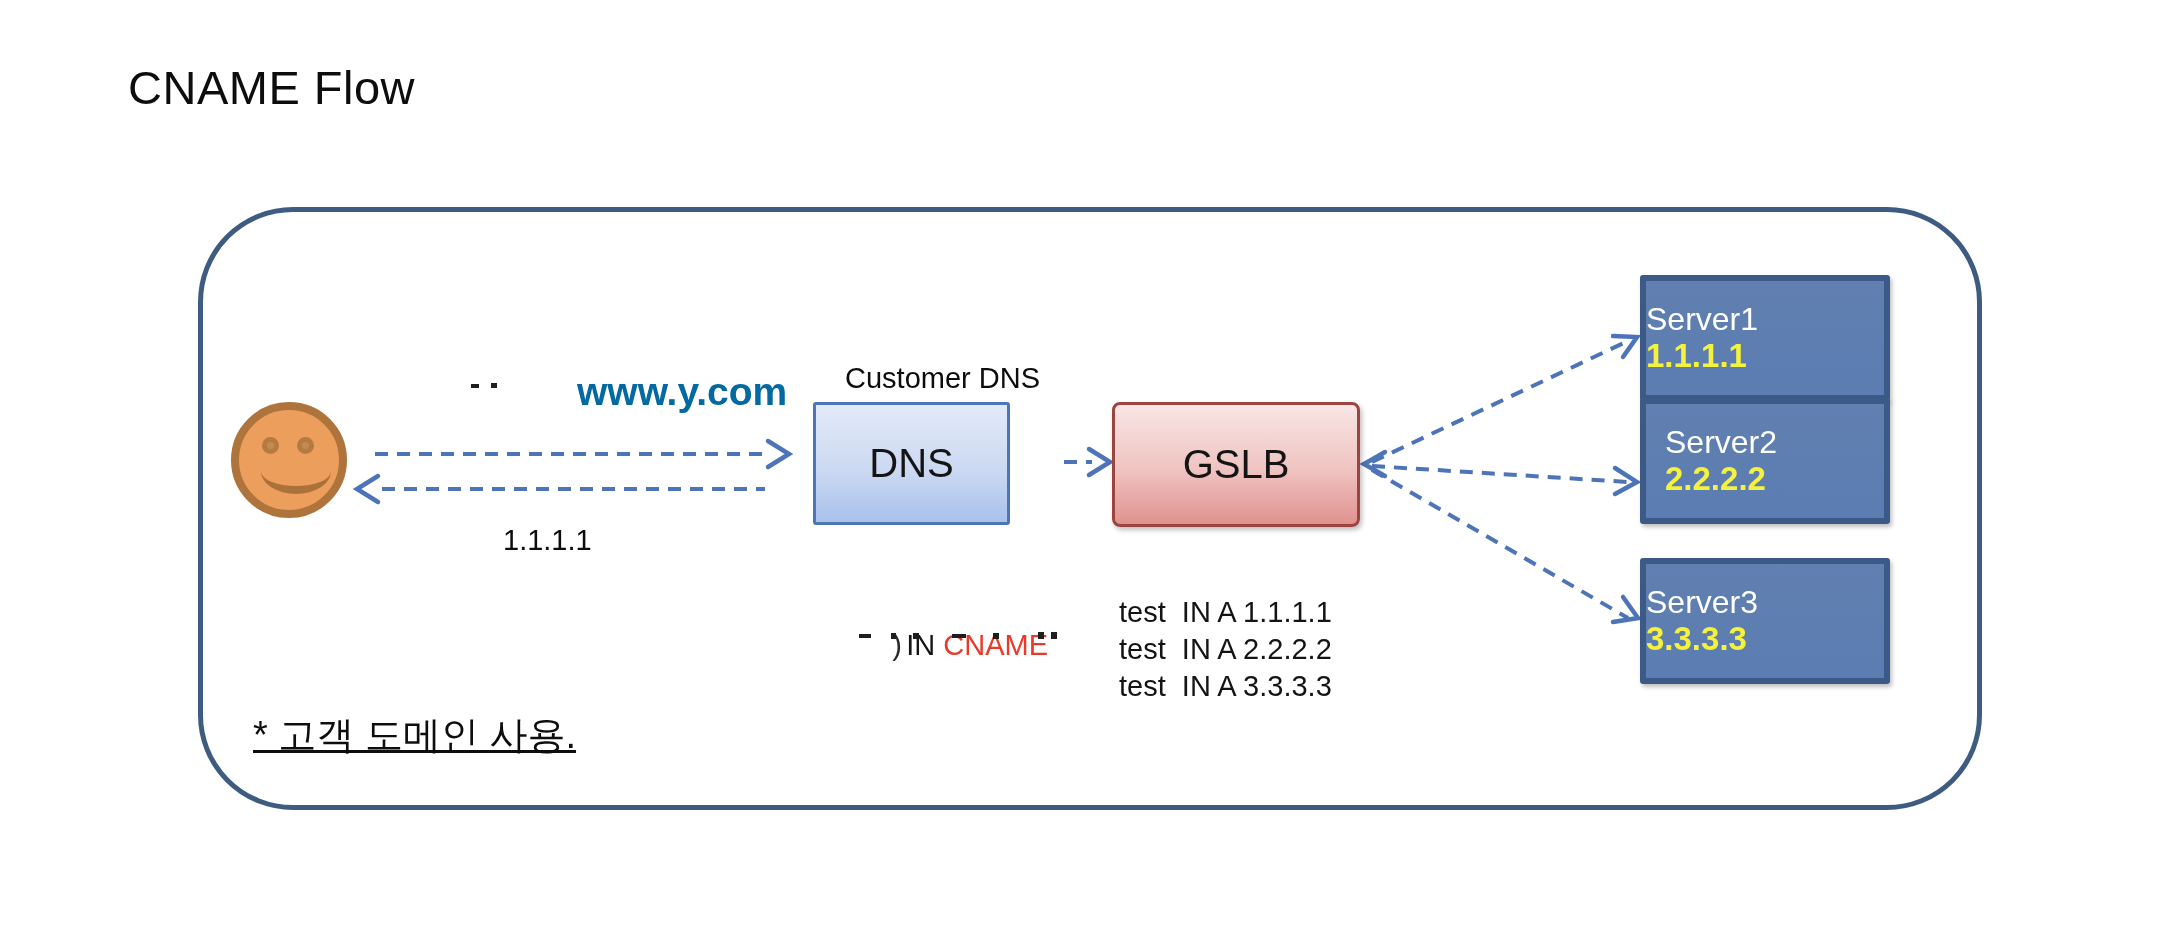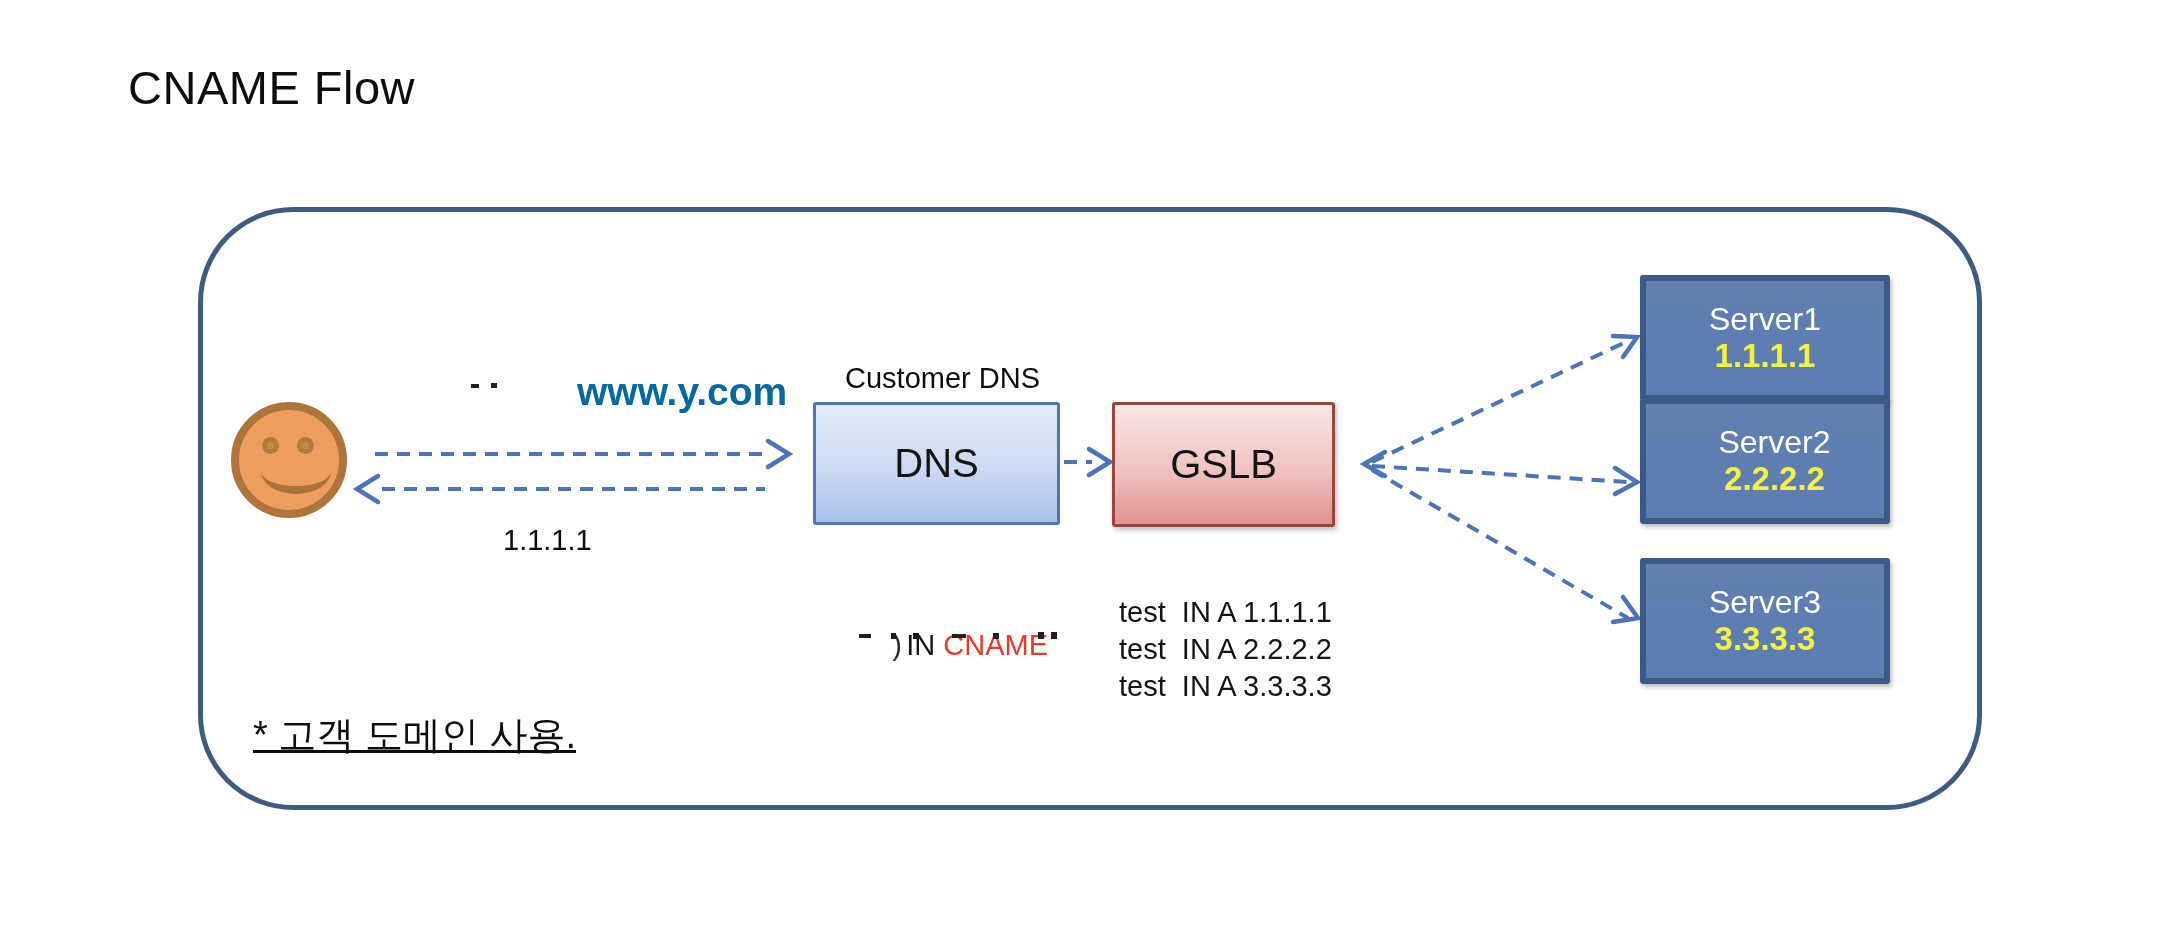--- a/index.html
+++ b/index.html
@@ -35,35 +35,35 @@
     border:0;border-bottom:8px solid #aa713a;border-radius:0 0 40px 40px / 0 0 26px 26px;
     box-sizing:border-box;
   }
 
   
   .node-box{
     display:flex;align-items:center;justify-content:center;
     box-sizing:border-box;font-size:40px;color:#141414;
   }
   #dns-box{
-    left:813px;top:402px;width:247px;height:123px;
+    left:813px;top:402px;width:197px;height:123px;
     border:3px solid #4f76b4;border-radius:3px;
     background:linear-gradient(180deg,#e2eaf8 0%,#ccd9f2 55%,#a9c1eb 100%);
   }
   #gslb-box{
-    left:1112px;top:402px;width:223px;height:125px;
-    border:3px solid #9c4440;border-radius:3px;
+    left:1112px;top:402px;width:248px;height:125px;
+    border:3px solid #9c4440;border-radius:8px;
     background:linear-gradient(180deg,#f8e6e5 0%,#efc3c1 55%,#e0928e 100%);
     box-shadow:2px 3px 5px rgba(0,0,0,0.25);
   }
   .server-box{
     left:1640px;width:250px;height:126px;
     background:linear-gradient(180deg,#617fb0 0%,#5b7db2 100%);
     border:6px solid #3b5a87;border-radius:3px;box-sizing:border-box;
-    display:flex;flex-direction:column;align-items:center;justify-content:center;
+    display:flex;flex-direction:column;justify-content:center;
     box-shadow:2px 3px 4px rgba(0,0,0,0.25);
   }
   .server-name{color:#ffffff;font-size:32px;line-height:36px;}
   .server-ip{color:#f4f23e;font-size:33px;font-weight:bold;line-height:38px;}
 
   
   .lbl{white-space:pre;}
   #customer-dns-label{left:845px;top:362px;font-size:29px;color:#0d0d0d;}
   #request-domain-label{left:577px;top:370px;font-size:39px;font-weight:bold;color:#0369a1;}
   #response-ip-label{left:503px;top:524px;font-size:29px;color:#0d0d0d;}

